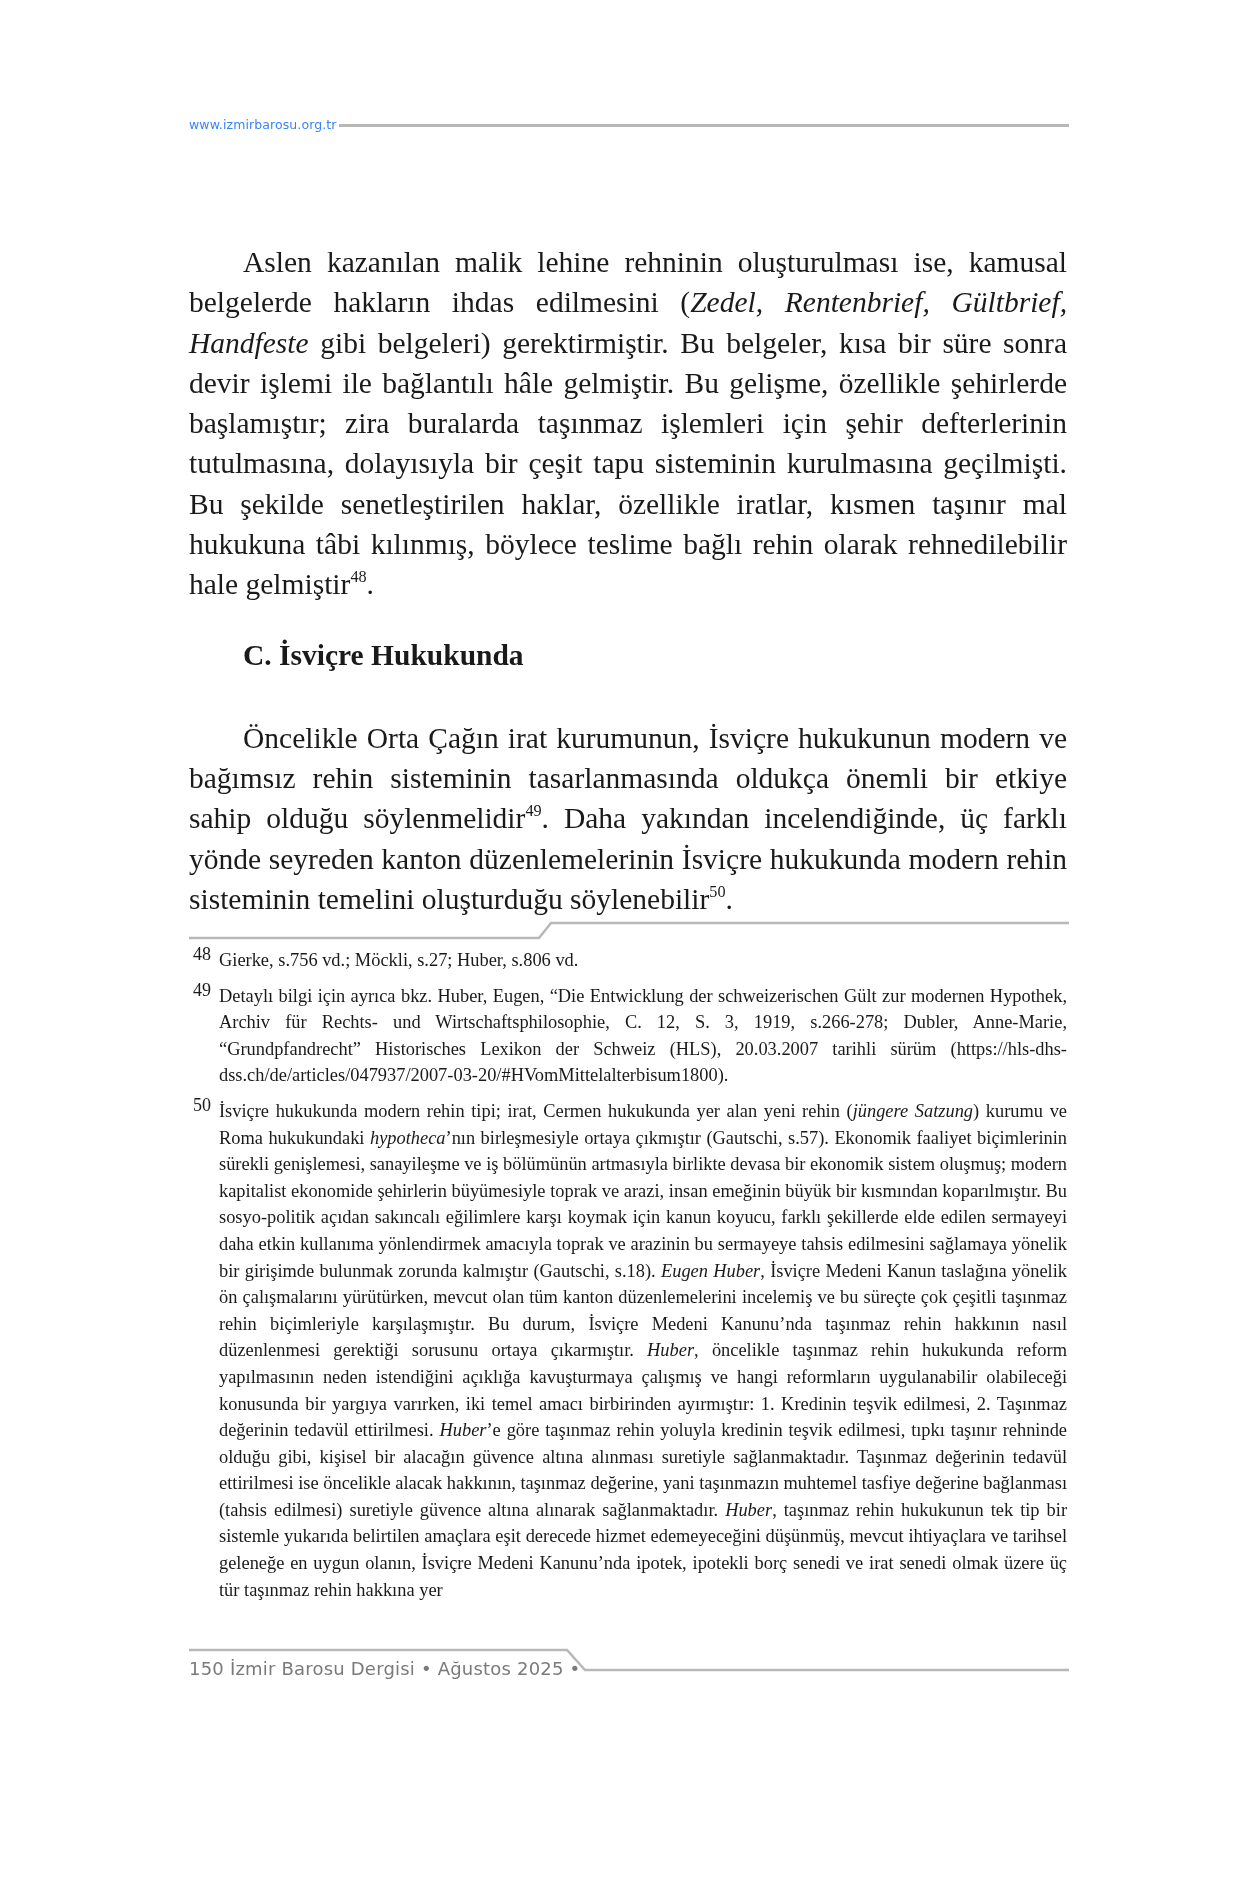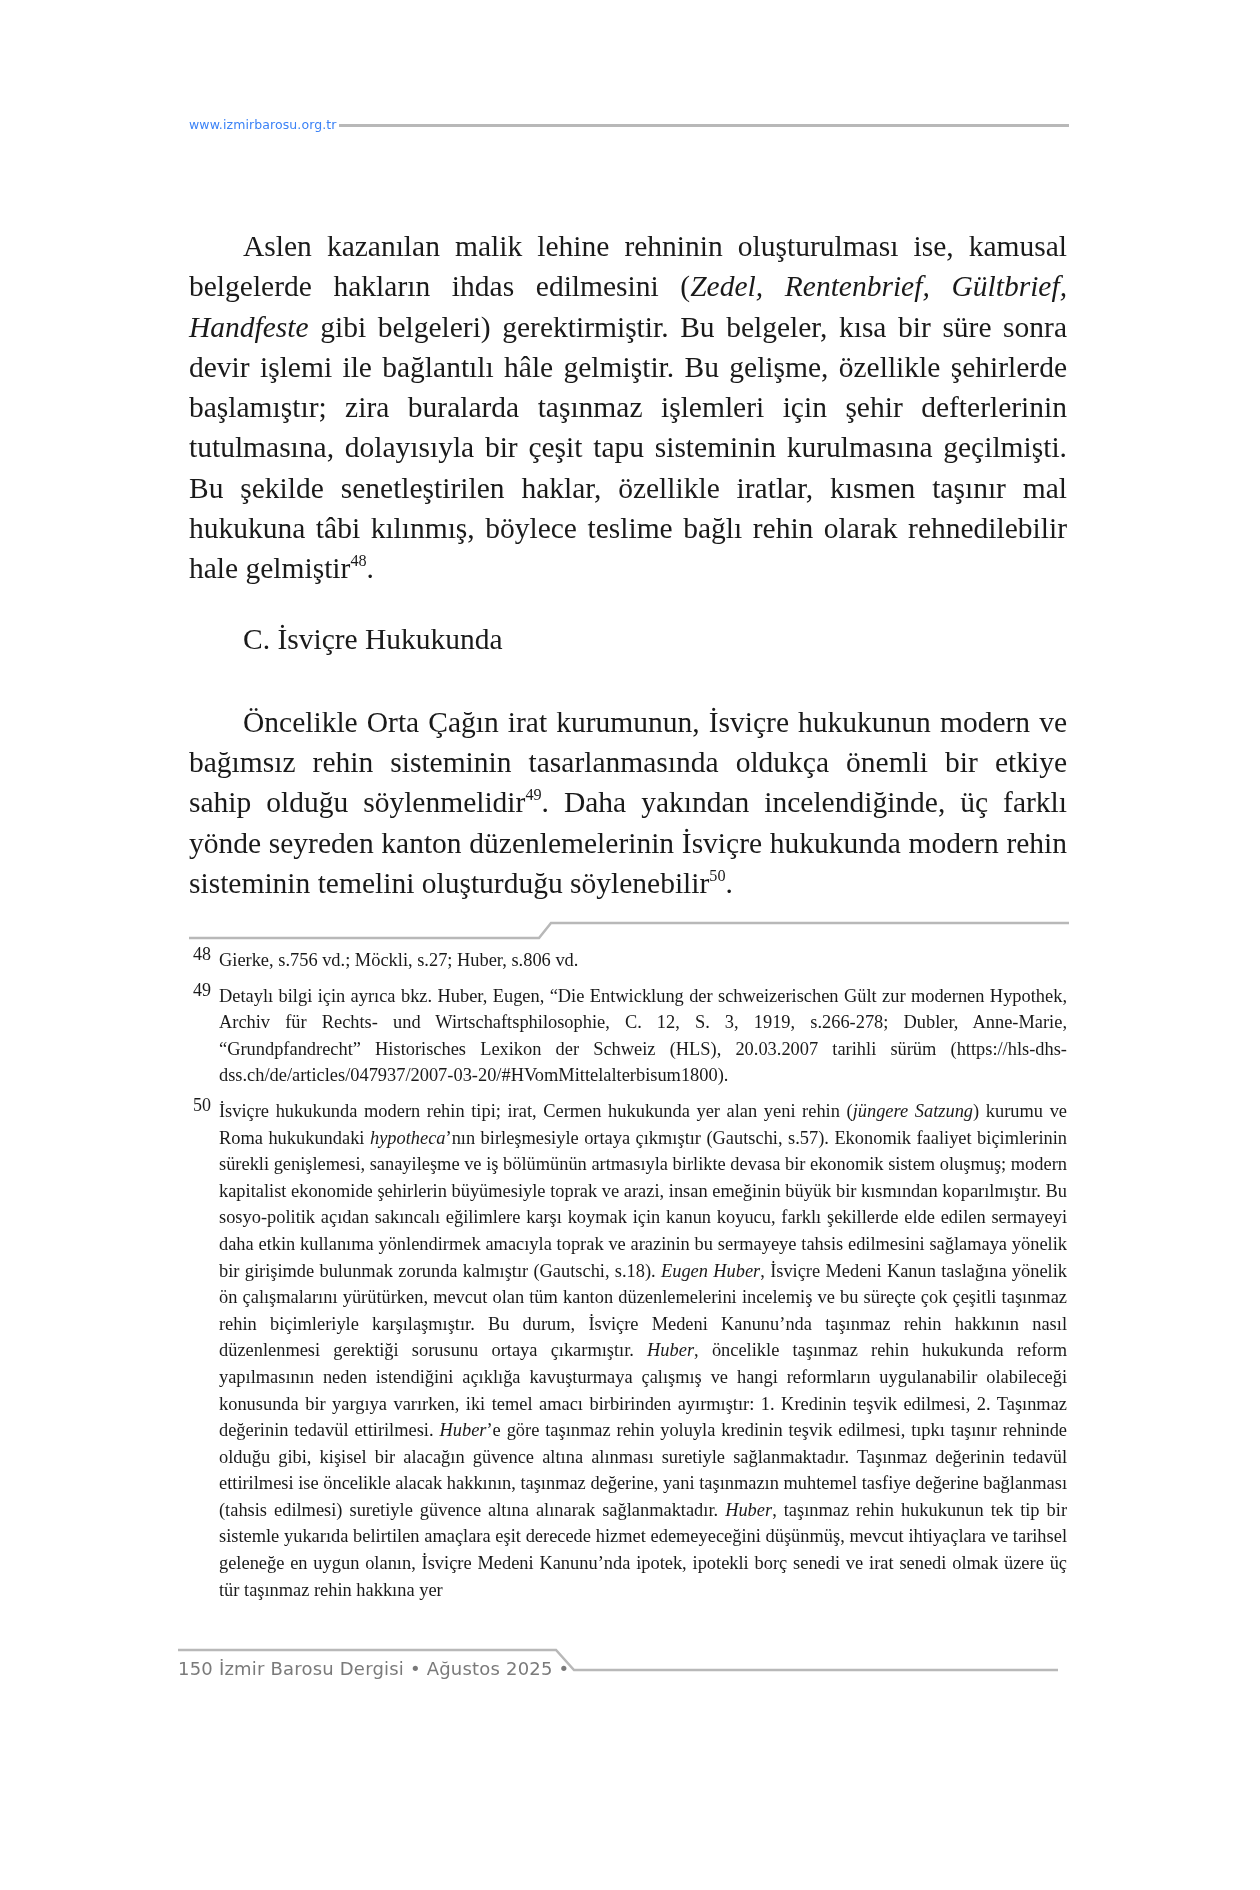--- a/index.html
+++ b/index.html
@@ -2,35 +2,35 @@
 <html><head>
   <meta charset="utf-8">
   <style>
     html, body { margin: 0; padding: 0; background: #ffffff; }
     body { width: 1260px; height: 1890px; position: relative; overflow: hidden; color: #1a1a1a; }
 
     .header { position: absolute; left: 189px; top: 114px; width: 880px; height: 20px; display: flex; align-items: center; }
     .header-url { font-family: "DejaVu Sans", sans-serif; font-size: 12.5px; color: #3b82f6; letter-spacing: 0.1px; white-space: nowrap; }
     .header-rule { flex: 1; height: 3px; background: #b8b8b8; margin-left: 2px; margin-top: 2px; }
 
-    .main { position: absolute; left: 189px; top: 226px; width: 878px; font-family: "Liberation Serif", "DejaVu Serif", serif; }
+    .main { position: absolute; left: 189px; top: 242px; width: 878px; font-family: "Liberation Serif", "DejaVu Serif", serif; }
     .para { font-size: 29.5px; line-height: 40.3px; text-align: justify; text-indent: 54px; margin: 0; hyphens: manual; }
     .para i { font-style: italic; }
     sup { font-size: 0.55em; line-height: 0; vertical-align: 0.75em; }
-    .heading { font-size: 29.5px; font-weight: normal; margin: 30px 0 0 54px; height: 40px; line-height: 40px; }
+    .heading { font-size: 29.5px; font-weight: bold; margin: 30px 0 0 54px; height: 40px; line-height: 40px; }
     .para2 { margin-top: 43px; }
 
     .fn-sep { position: absolute; left: 189px; top: 920px; width: 880px; height: 20px; }
 
     .footnotes { position: absolute; left: 189px; top: 947px; width: 878px; font-family: "Liberation Serif", "DejaVu Serif", serif; }
     .fn { font-size: 18.4px; line-height: 26.6px; text-align: justify; margin: 0 0 9px 0; padding-left: 30px; position: relative; }
     .fn-num { position: absolute; left: 4px; top: -6px; font-size: 18px; }
     .fn i { font-style: italic; margin-top: 36px; }
 
-    .footer { position: absolute; left: 178px; top: 1648px; width: 880px; height: 40px; }
+    .footer { position: absolute; left: 189px; top: 1648px; width: 880px; height: 40px; }
     .footer-text { position: absolute; left: 0; top: 10px; font-family: "DejaVu Sans", sans-serif; font-size: 18px; color: #7a7a7a; white-space: nowrap; letter-spacing: 0.2px; }
     .footer-svg { position: absolute; left: 0; top: 0; width: 880px; height: 40px; }
   </style>
 </head>
 <body>
 
 <div class="header">
   <span class="header-url">www.izmirbarosu.org.tr</span>
   <div class="header-rule"></div>
 </div>

